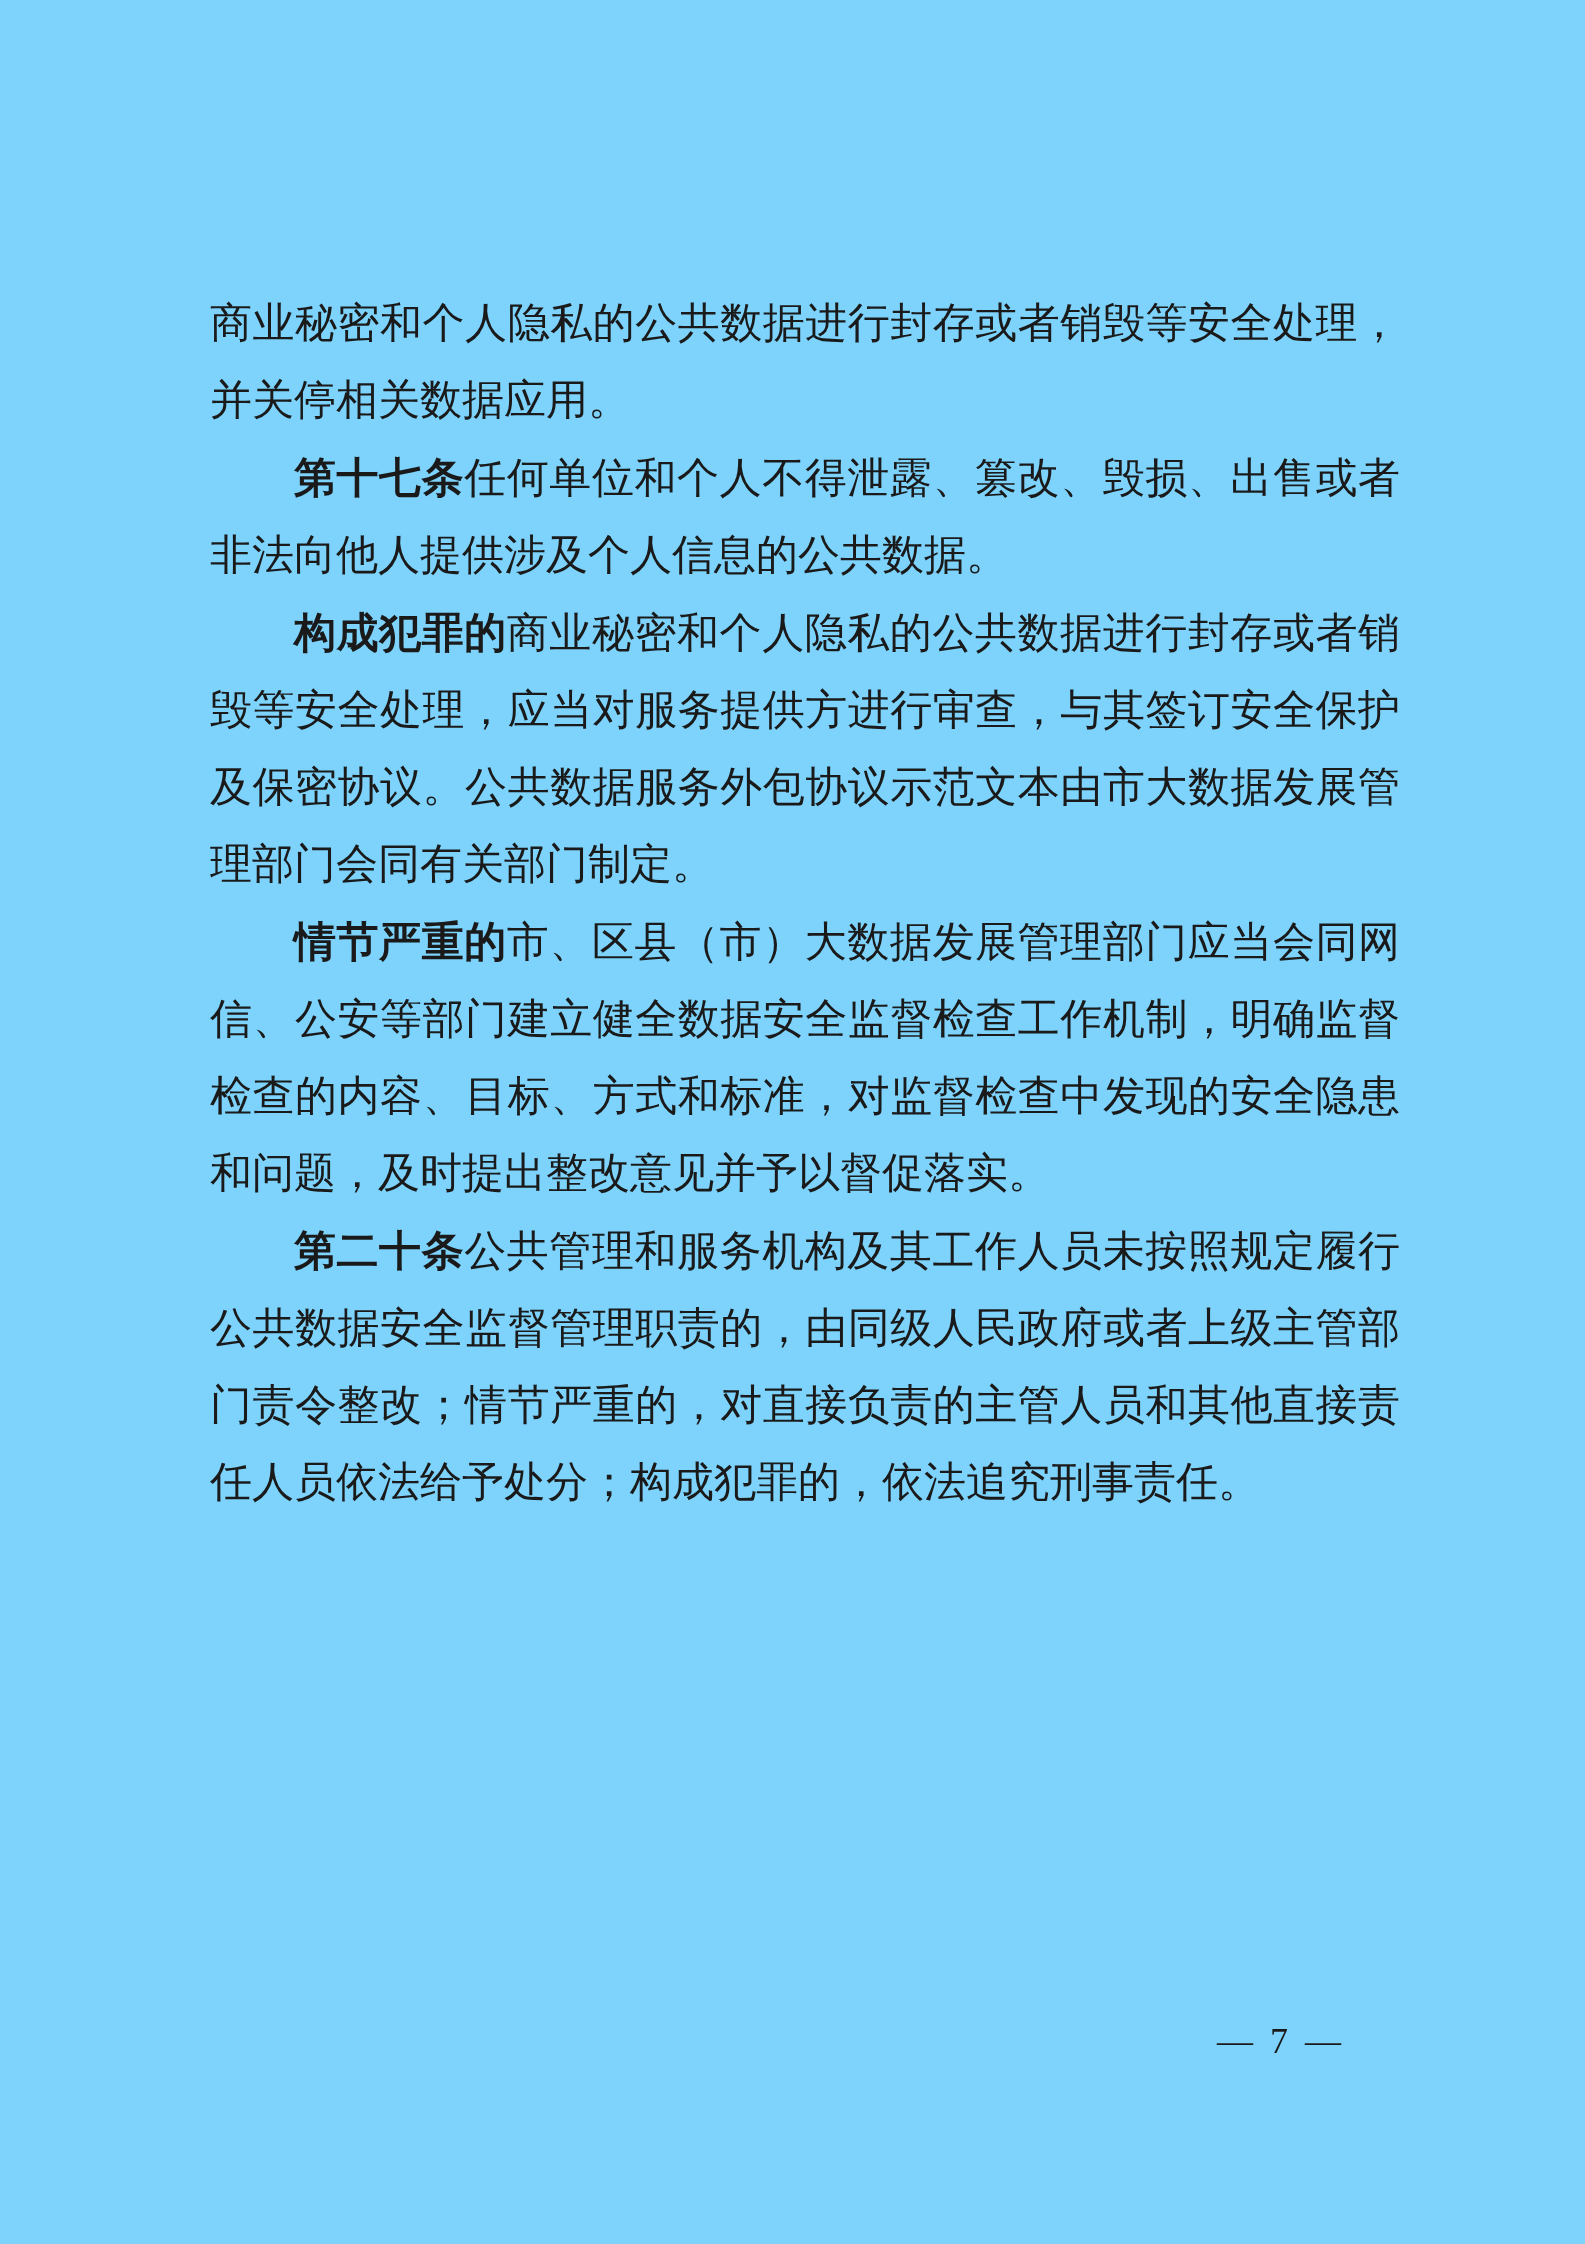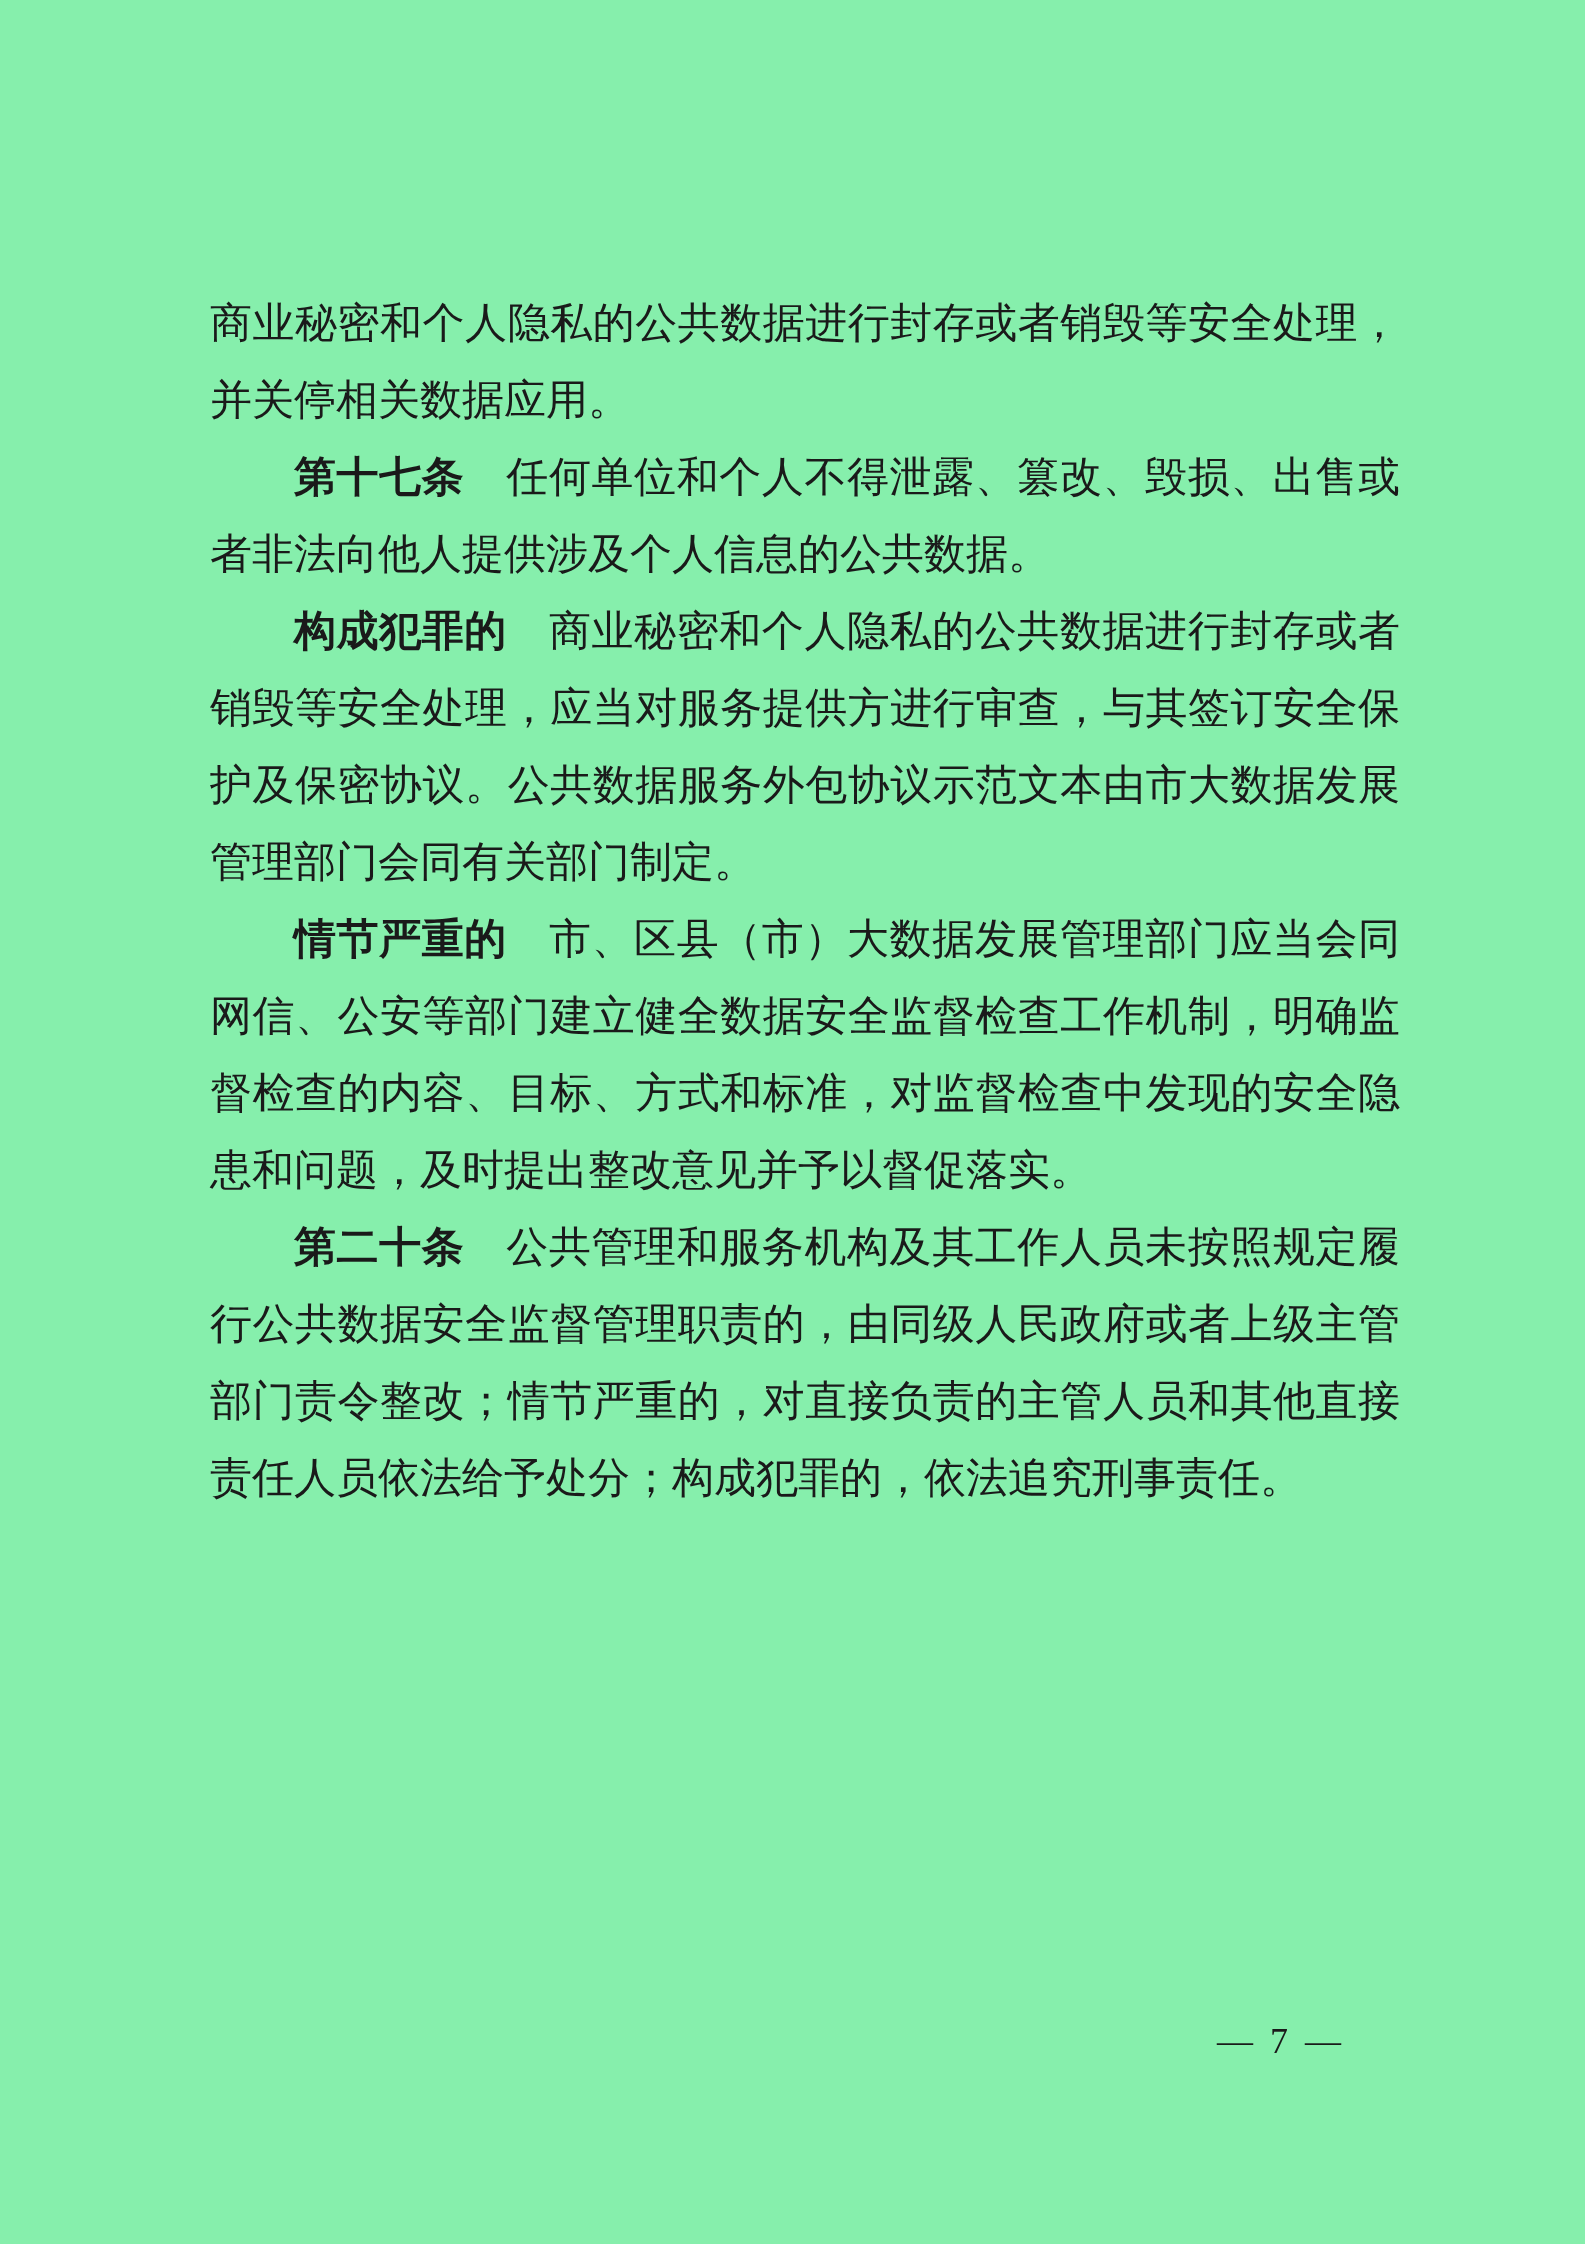--- a/index.html
+++ b/index.html
@@ -4,21 +4,21 @@
 <style>
   html, body {
     margin: 0;
     padding: 0;
     background: #ffffff;
   }
   .page {
     position: relative;
     width: 1585px;
     height: 2244px;
-    background: #86efac;
+    background: #7dd3fc;
     overflow: hidden;
     font-family: "Liberation Serif", "DejaVu Serif", serif;
     color: #1a1a1a;
   }
   .text-block {
     position: absolute;
     left: 210px;
     top: 285px;
     width: 1190px;
     font-size: 42px;
@@ -28,22 +28,21 @@
   }
   .text-block p {
     margin: 0;
     padding: 0;
   }
   .para-indent {
     text-indent: 84px;
   }
   .article-head {
     font-weight: 700;
-    font-family: Liberation Serif, serif;
-    margin-right: 42px;
+    font-family: Liberation Sans, sans-serif;
   }
   .page-number {
     position: absolute;
     top: 2020px;
     right: 240px;
     font-size: 36px;
     letter-spacing: 4px;
     color: #1a1a1a;
     font-family: "Liberation Serif", "DejaVu Serif", serif;
   }

